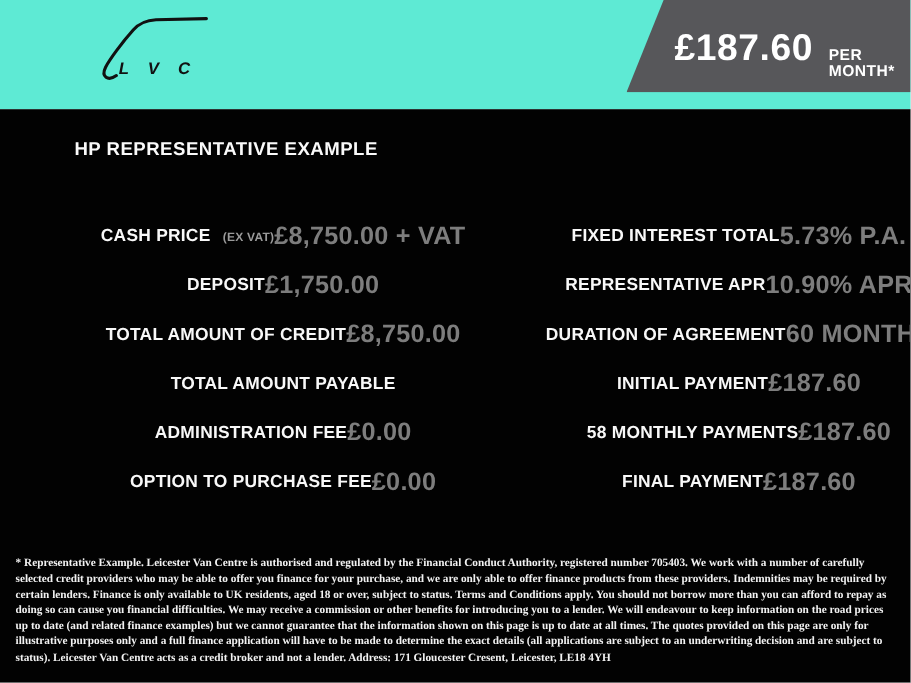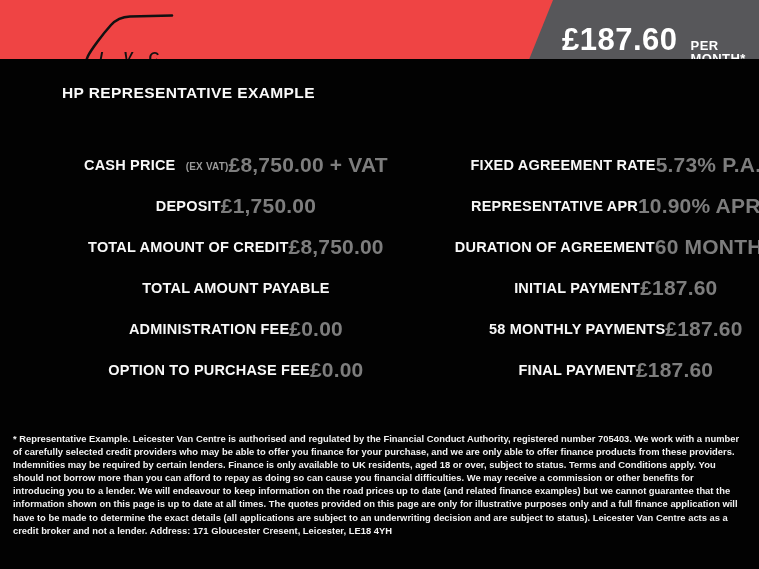--- a/index.html
+++ b/index.html
@@ -10,22 +10,22 @@
     height: 569px;
     margin: 0 auto;
     background: #ffffff;
     font-family: "Liberation Sans", sans-serif;
     overflow: hidden;
   }
 
   
   .top-band {
     position: relative;
-    height: 59px;
-    background: #ef4444;
+    height: 91px;
+    background: #5eead4;
   }
   .logo {
     position: absolute;
     left: 80px;
     top: 10px;
     width: 96px;
     height: 60px;
   }
   .price-badge {
     position: absolute;
@@ -110,20 +110,21 @@
   .disclaimer {
     position: absolute;
     left: 13px;
     right: 15px;
     top: 373px;
     font-size: 9.4px;
     line-height: 13.1px;
     font-weight: bold;
     color: #f2f2f2;
     text-align: left;
+    font-family: Liberation Serif, serif;
   }
 </style>
 </head>
 <body>
 
 <div class="page">
 
   <div class="top-band">
     <svg class="logo" viewBox="0 0 96 60" fill="none">
       <path d="M 17 53 C 10 58 4 54 8 46 C 11 40 22 25 31 15 C 36 9.5 41 7 50 6.5 L 92 5.5" stroke="#111111" stroke-width="2.6" fill="none" stroke-linecap="round" stroke-linejoin="round"></path>
@@ -164,21 +165,21 @@
           <span class="value">£0.00</span>
         </div>
         <div class="row">
           <span class="label">OPTION TO PURCHASE FEE</span>
           <span class="value">£0.00</span>
         </div>
       </div>
 
       <div class="col">
         <div class="row">
-          <span class="label">FIXED AGREEMENT RATE</span>
+          <span class="label">FIXED INTEREST TOTAL</span>
           <span class="value">5.73% P.A.</span>
         </div>
         <div class="row">
           <span class="label">REPRESENTATIVE APR</span>
           <span class="value">10.90% APR</span>
         </div>
         <div class="row">
           <span class="label">DURATION OF AGREEMENT</span>
           <span class="value">60 MONTHS</span>
         </div>

